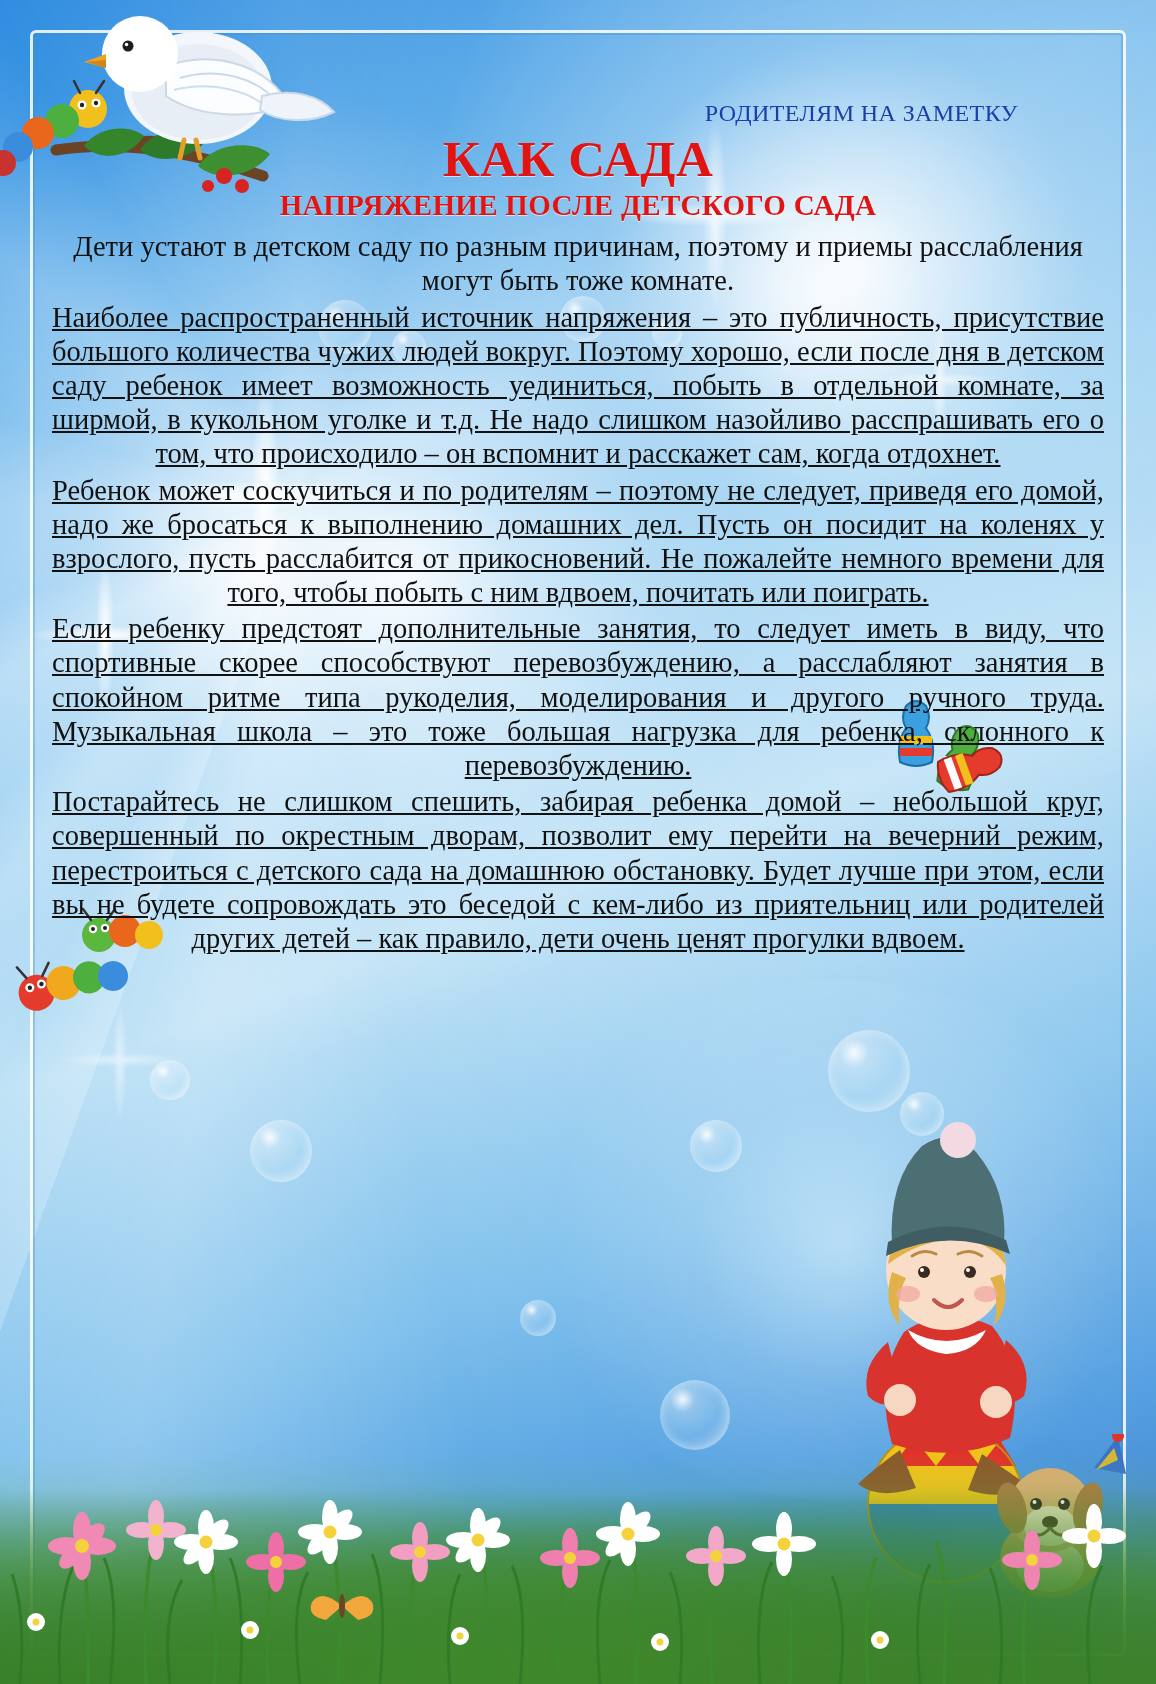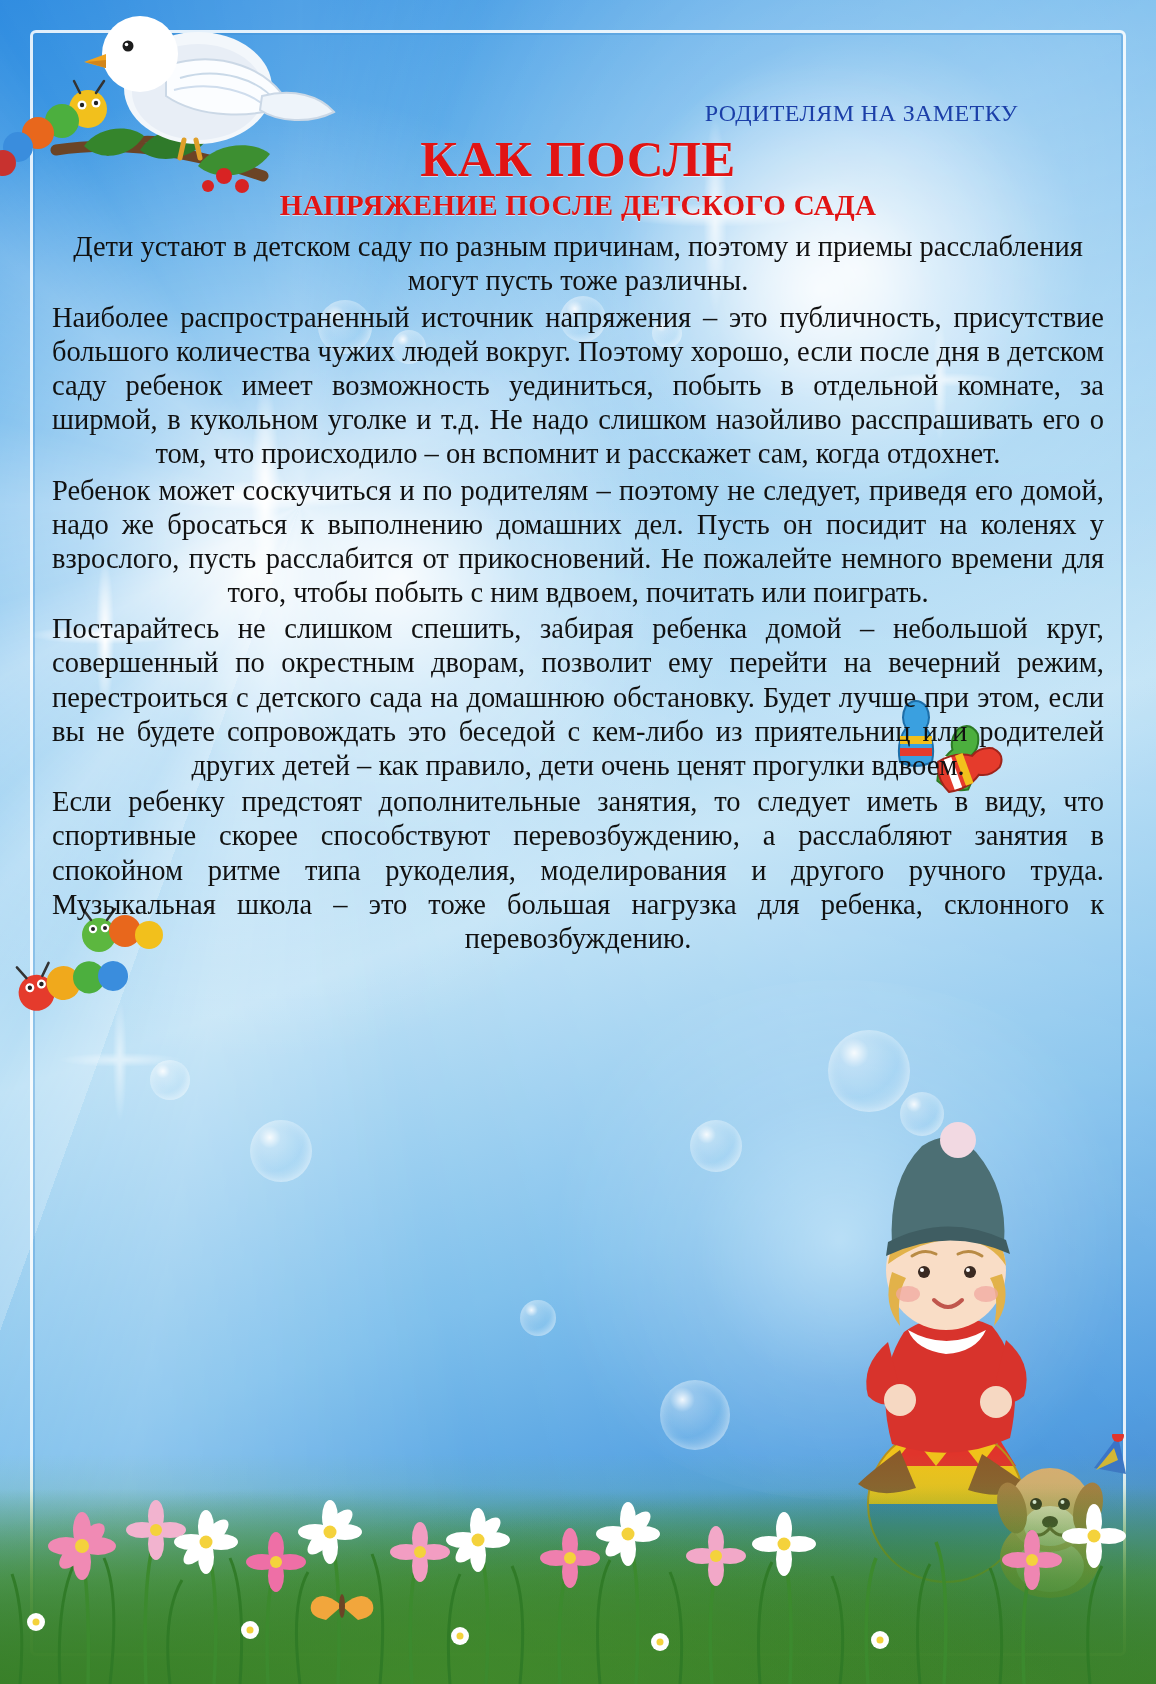--- a/index.html
+++ b/index.html
@@ -120,20 +120,21 @@
     line-height: 1.2;
     text-align: center;
   }
   .body-text p {
     margin: 0 0 2px 0;
     text-align: center;
   }
   .body-text p.just {
     text-align: justify;
     text-align-last: center;
+    text-decoration: underline;
   }
 
   
   .deco { position: absolute; pointer-events: none; }
 
   
   .bird-wrap { left: 48px; top: 0px; width: 310px; height: 230px; }
 
   
   .cat-top { left: 0px; top: 75px; width: 120px; height: 110px; }
@@ -303,30 +304,30 @@
   <div class="bubble" style="left:690px;top:1120px;width:52px;height:52px;"></div>
   <div class="bubble" style="left:250px;top:1120px;width:62px;height:62px;"></div>
   <div class="bubble" style="left:150px;top:1060px;width:40px;height:40px;"></div>
   <div class="bubble" style="left:660px;top:1380px;width:70px;height:70px;"></div>
   <div class="bubble" style="left:520px;top:1300px;width:36px;height:36px;"></div>
 
   <div class="content">
     <div class="kicker">РОДИТЕЛЯМ НА ЗАМЕТКУ</div>
 
     <div class="title">
-      <span class="l1">КАК ПОСЛЕ</span>
+      <span class="l1">КАК САДА</span>
       <span class="l2">НАПРЯЖЕНИЕ ПОСЛЕ ДЕТСКОГО САДА</span>
     </div>
 
     <div class="body-text">
-      <p>Дети устают в детском саду по разным причинам, поэтому и приемы расслабления могут пусть тоже различны.</p>
+      <p>Дети устают в детском саду по разным причинам, поэтому и приемы расслабления могут быть тоже комнате.</p>
       <p class="just">Наиболее распространенный источник напряжения – это публичность, присутствие большого количества чужих людей вокруг. Поэтому хорошо, если после дня в детском саду ребенок имеет возможность уединиться, побыть в отдельной комнате, за ширмой, в кукольном уголке и т.д. Не надо слишком назойливо расспрашивать его о том, что происходило – он вспомнит и расскажет сам, когда отдохнет.</p>
       <p class="just">Ребенок может соскучиться и по родителям – поэтому не следует, приведя его домой, надо же бросаться к выполнению домашних дел. Пусть он посидит на коленях у взрослого, пусть расслабится от прикосновений. Не пожалейте немного времени для того, чтобы побыть с ним вдвоем, почитать или поиграть.</p>
+      <p class="just">Если ребенку предстоят дополнительные занятия, то следует иметь в виду, что спортивные скорее способствуют перевозбуждению, а расслабляют занятия в спокойном ритме типа рукоделия, моделирования и другого ручного труда. Музыкальная школа – это тоже большая нагрузка для ребенка, склонного к перевозбуждению.</p>
       <p class="just">Постарайтесь не слишком спешить, забирая ребенка домой – небольшой круг, совершенный по окрестным дворам, позволит ему перейти на вечерний режим, перестроиться с детского сада на домашнюю обстановку. Будет лучше при этом, если вы не будете сопровождать это беседой с кем-либо из приятельниц или родителей других детей – как правило, дети очень ценят прогулки вдвоем.</p>
-      <p class="just">Если ребенку предстоят дополнительные занятия, то следует иметь в виду, что спортивные скорее способствуют перевозбуждению, а расслабляют занятия в спокойном ритме типа рукоделия, моделирования и другого ручного труда. Музыкальная школа – это тоже большая нагрузка для ребенка, склонного к перевозбуждению.</p>
     </div>
   </div>
 
   <div class="deco doll">
     <svg viewBox="0 0 300 470" width="300" height="470">
 
       <g>
         <circle cx="150" cy="390" r="78" fill="#f0c21a"></circle>
         <path d="M72 390 a78 78 0 0 0 156 0 Z" fill="#2f7fc4"></path>
         <g fill="#e0342b">

